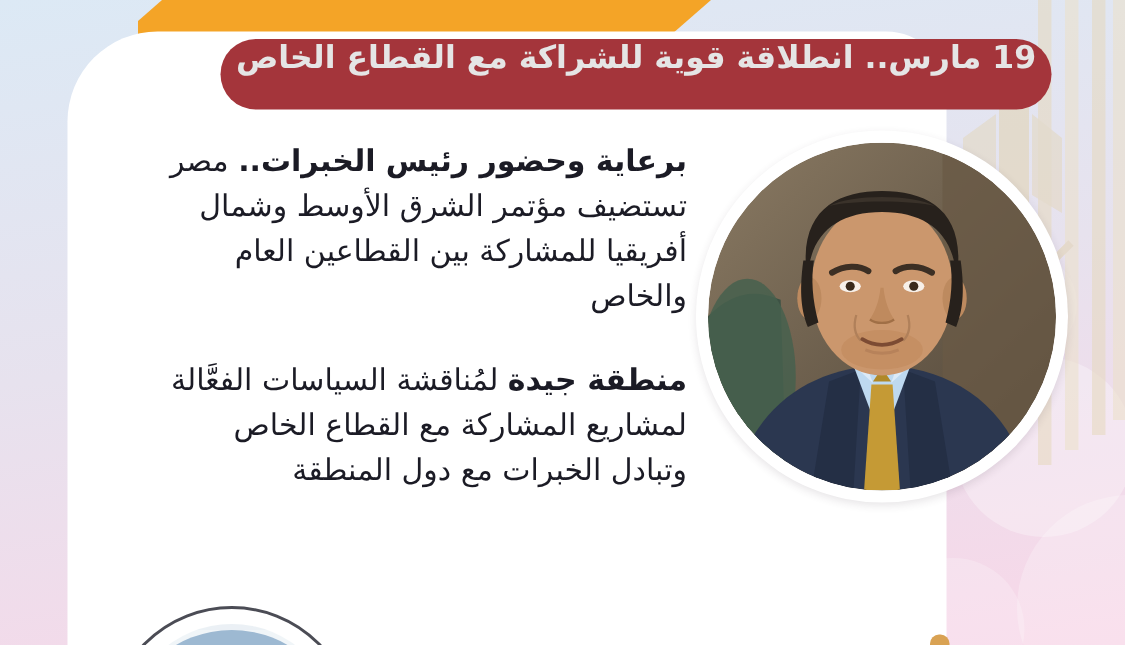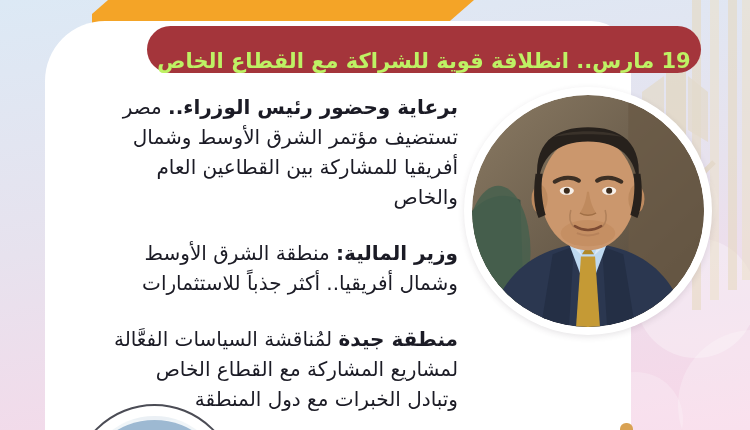--- a/index.html
+++ b/index.html
@@ -22,22 +22,22 @@
     clip-path:polygon(0 100%,0 14px,16px 0,100% 0,91% 100%);
   }
   
   .card{
     position:absolute;left:45px;top:21px;width:586px;height:409px;background:#ffffff;
     border-radius:60px 40px 0 0;
   }
   
   .banner{
     position:absolute;left:147px;top:26px;width:554px;height:47px;background:#a4353b;
-    border-radius:26px;display:flex;align-items:flex-end;justify-content:center;
-    color:#bef264;font-weight:700;font-size:21px;direction:rtl;letter-spacing:0;
+    border-radius:26px;display:flex;align-items:flex-start;justify-content:center;
+    color:#e5e5e5;font-weight:700;font-size:21px;direction:rtl;letter-spacing:0;
   }
   
   .text-block{
     position:absolute;left:110px;top:92px;width:348px;direction:rtl;text-align:right;
     color:#1b1b25;font-size:20px;line-height:30px;
   }
   .text-block p{margin:0 0 26px 0;}
   .text-block strong{font-weight:700;}
   
   .photo-ring{
@@ -89,22 +89,21 @@
 
   <div class="accent"></div>
 
   <div class="card"></div>
 
   <div class="banner">
     <span>19 مارس.. انطلاقة قوية للشراكة مع القطاع الخاص</span>
   </div>
 
   <div class="text-block" dir="rtl">
-    <p><strong>برعاية وحضور رئيس الوزراء..</strong><span> مصر تستضيف مؤتمر الشرق الأوسط وشمال أفريقيا للمشاركة بين القطاعين العام والخاص</span></p>
-    <p><strong>وزير المالية:</strong><span> منطقة الشرق الأوسط وشمال أفريقيا.. أكثر جذباً للاستثمارات</span></p>
+    <p><strong>برعاية وحضور رئيس الخبرات..</strong><span> مصر تستضيف مؤتمر الشرق الأوسط وشمال أفريقيا للمشاركة بين القطاعين العام والخاص</span></p>
     <p><strong>منطقة جيدة</strong><span> لمُناقشة السياسات الفعَّالة لمشاريع المشاركة مع القطاع الخاص وتبادل الخبرات مع دول المنطقة</span></p>
   </div>
 
   <div class="photo-ring">
     <div class="photo">
       <svg viewBox="0 0 230 230" width="232" height="232">
         <defs>
           <clipPath id="pc">
               <circle cx="115" cy="115" r="115"></circle>
             </clipPath>

